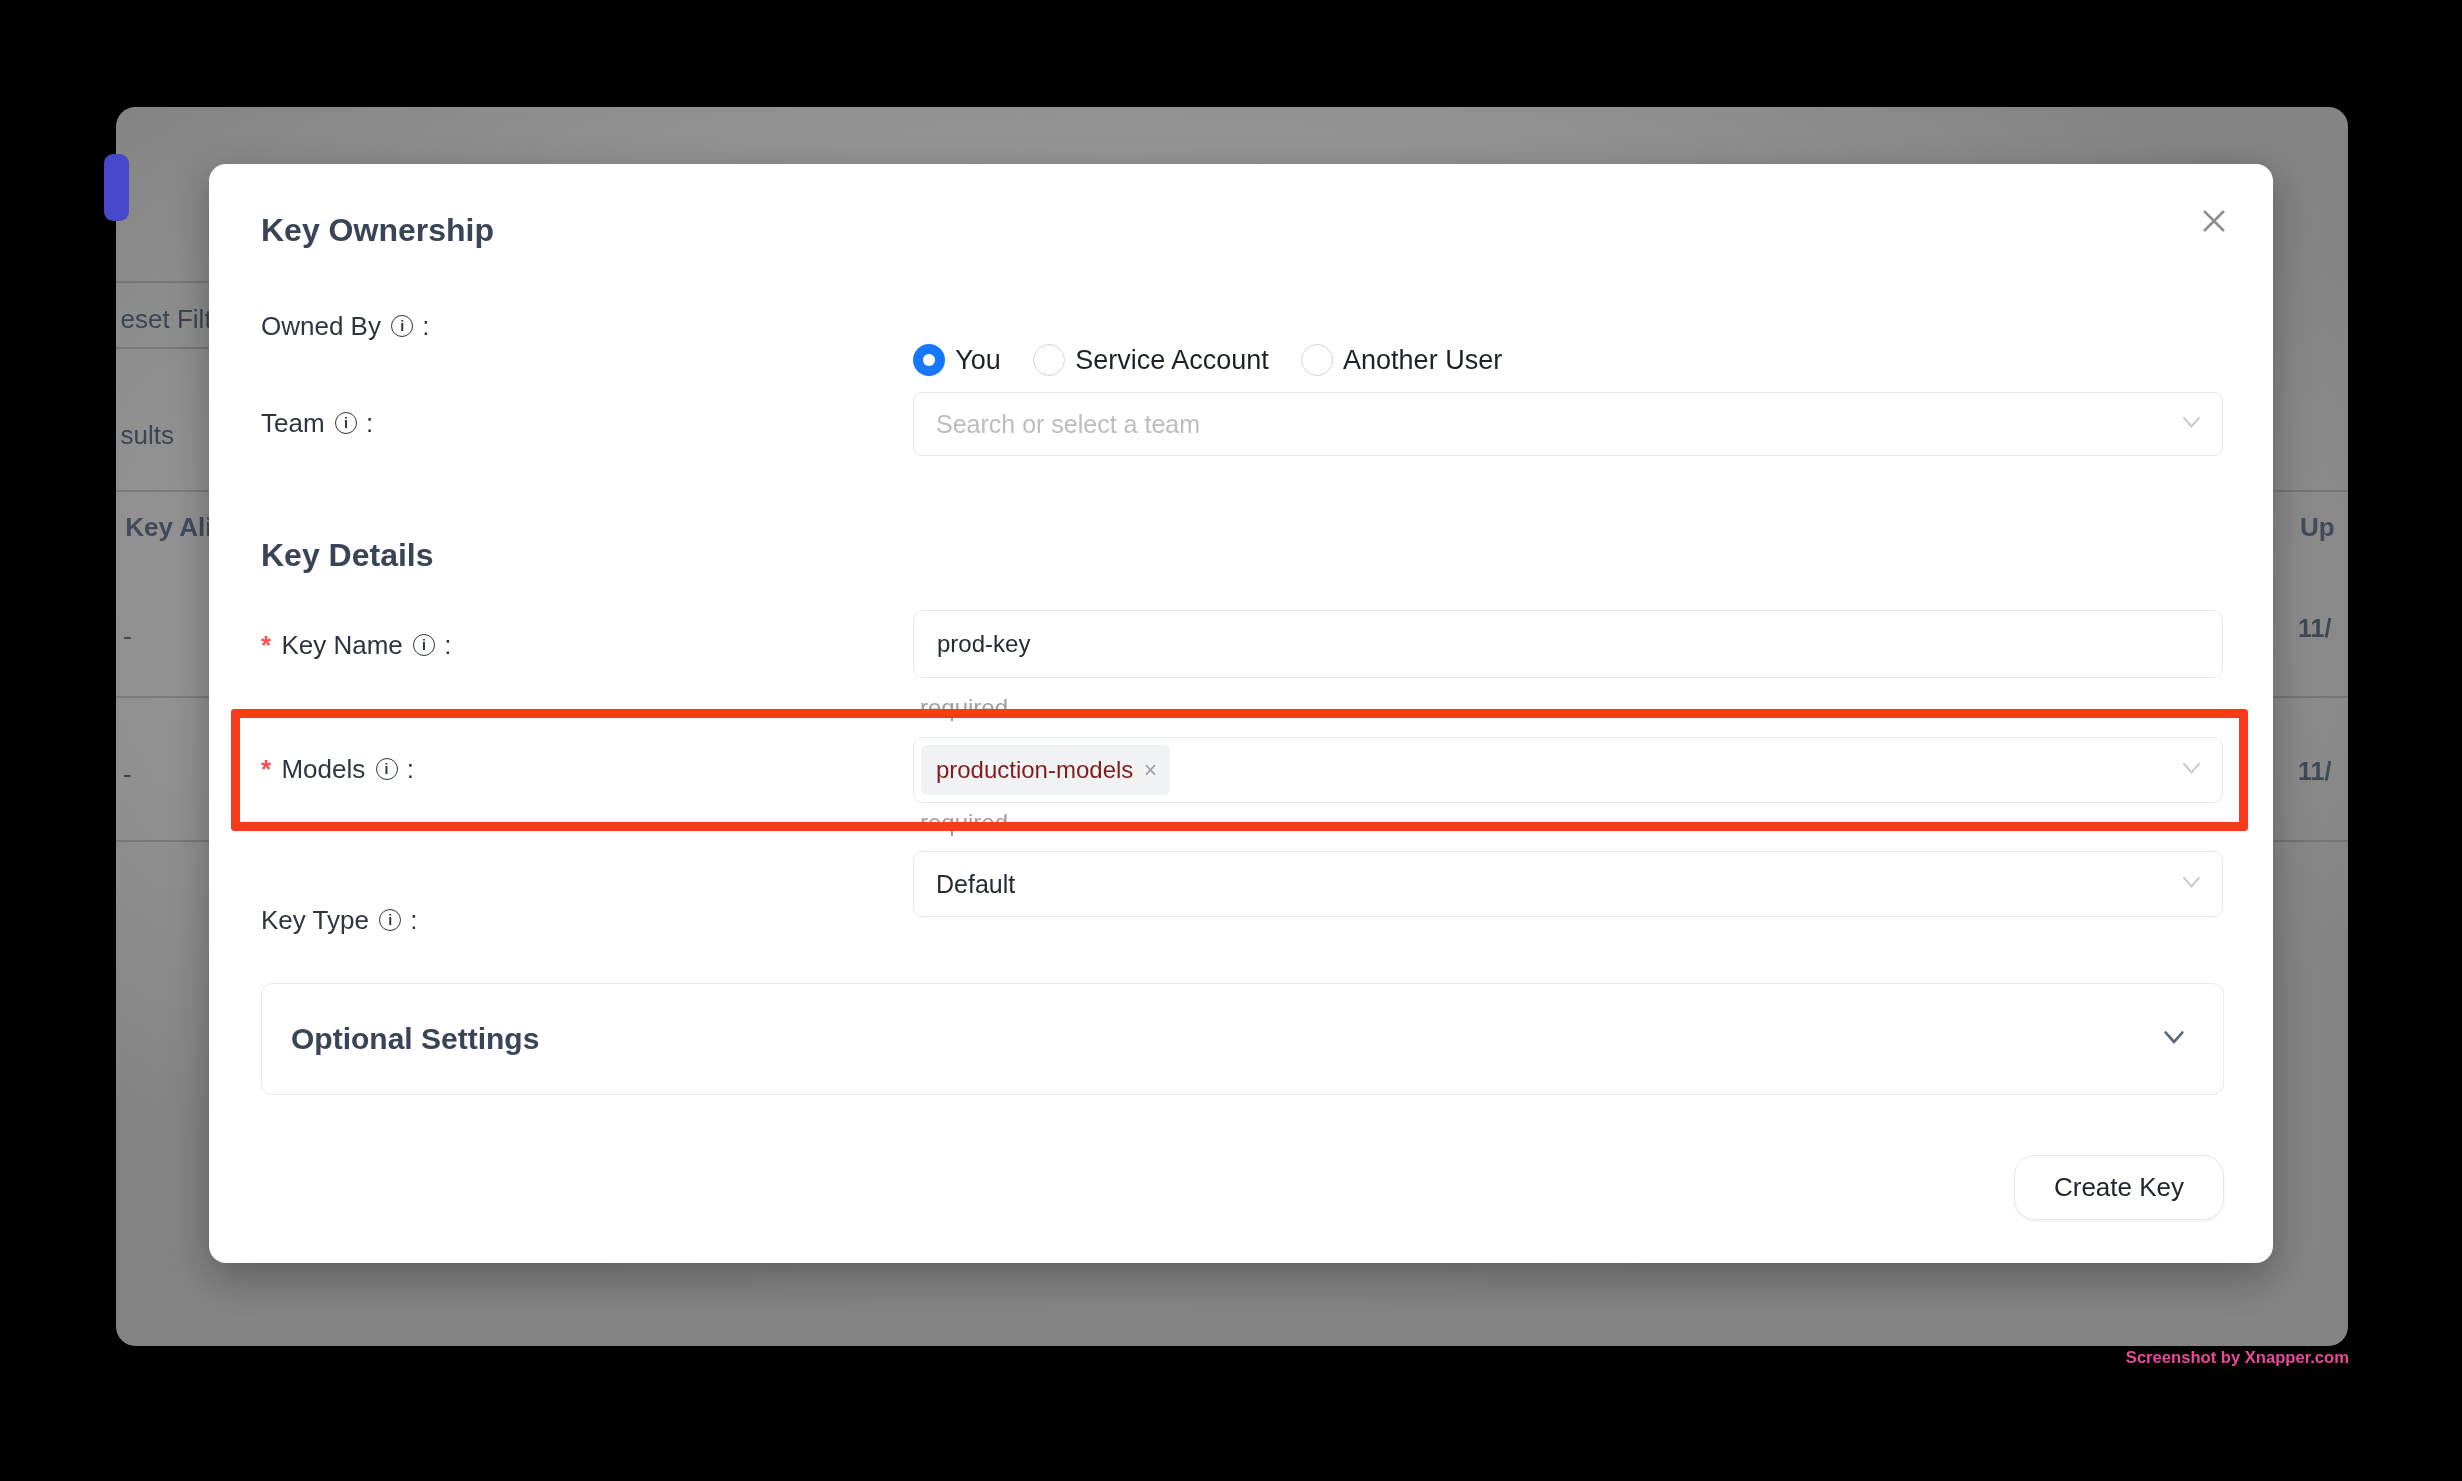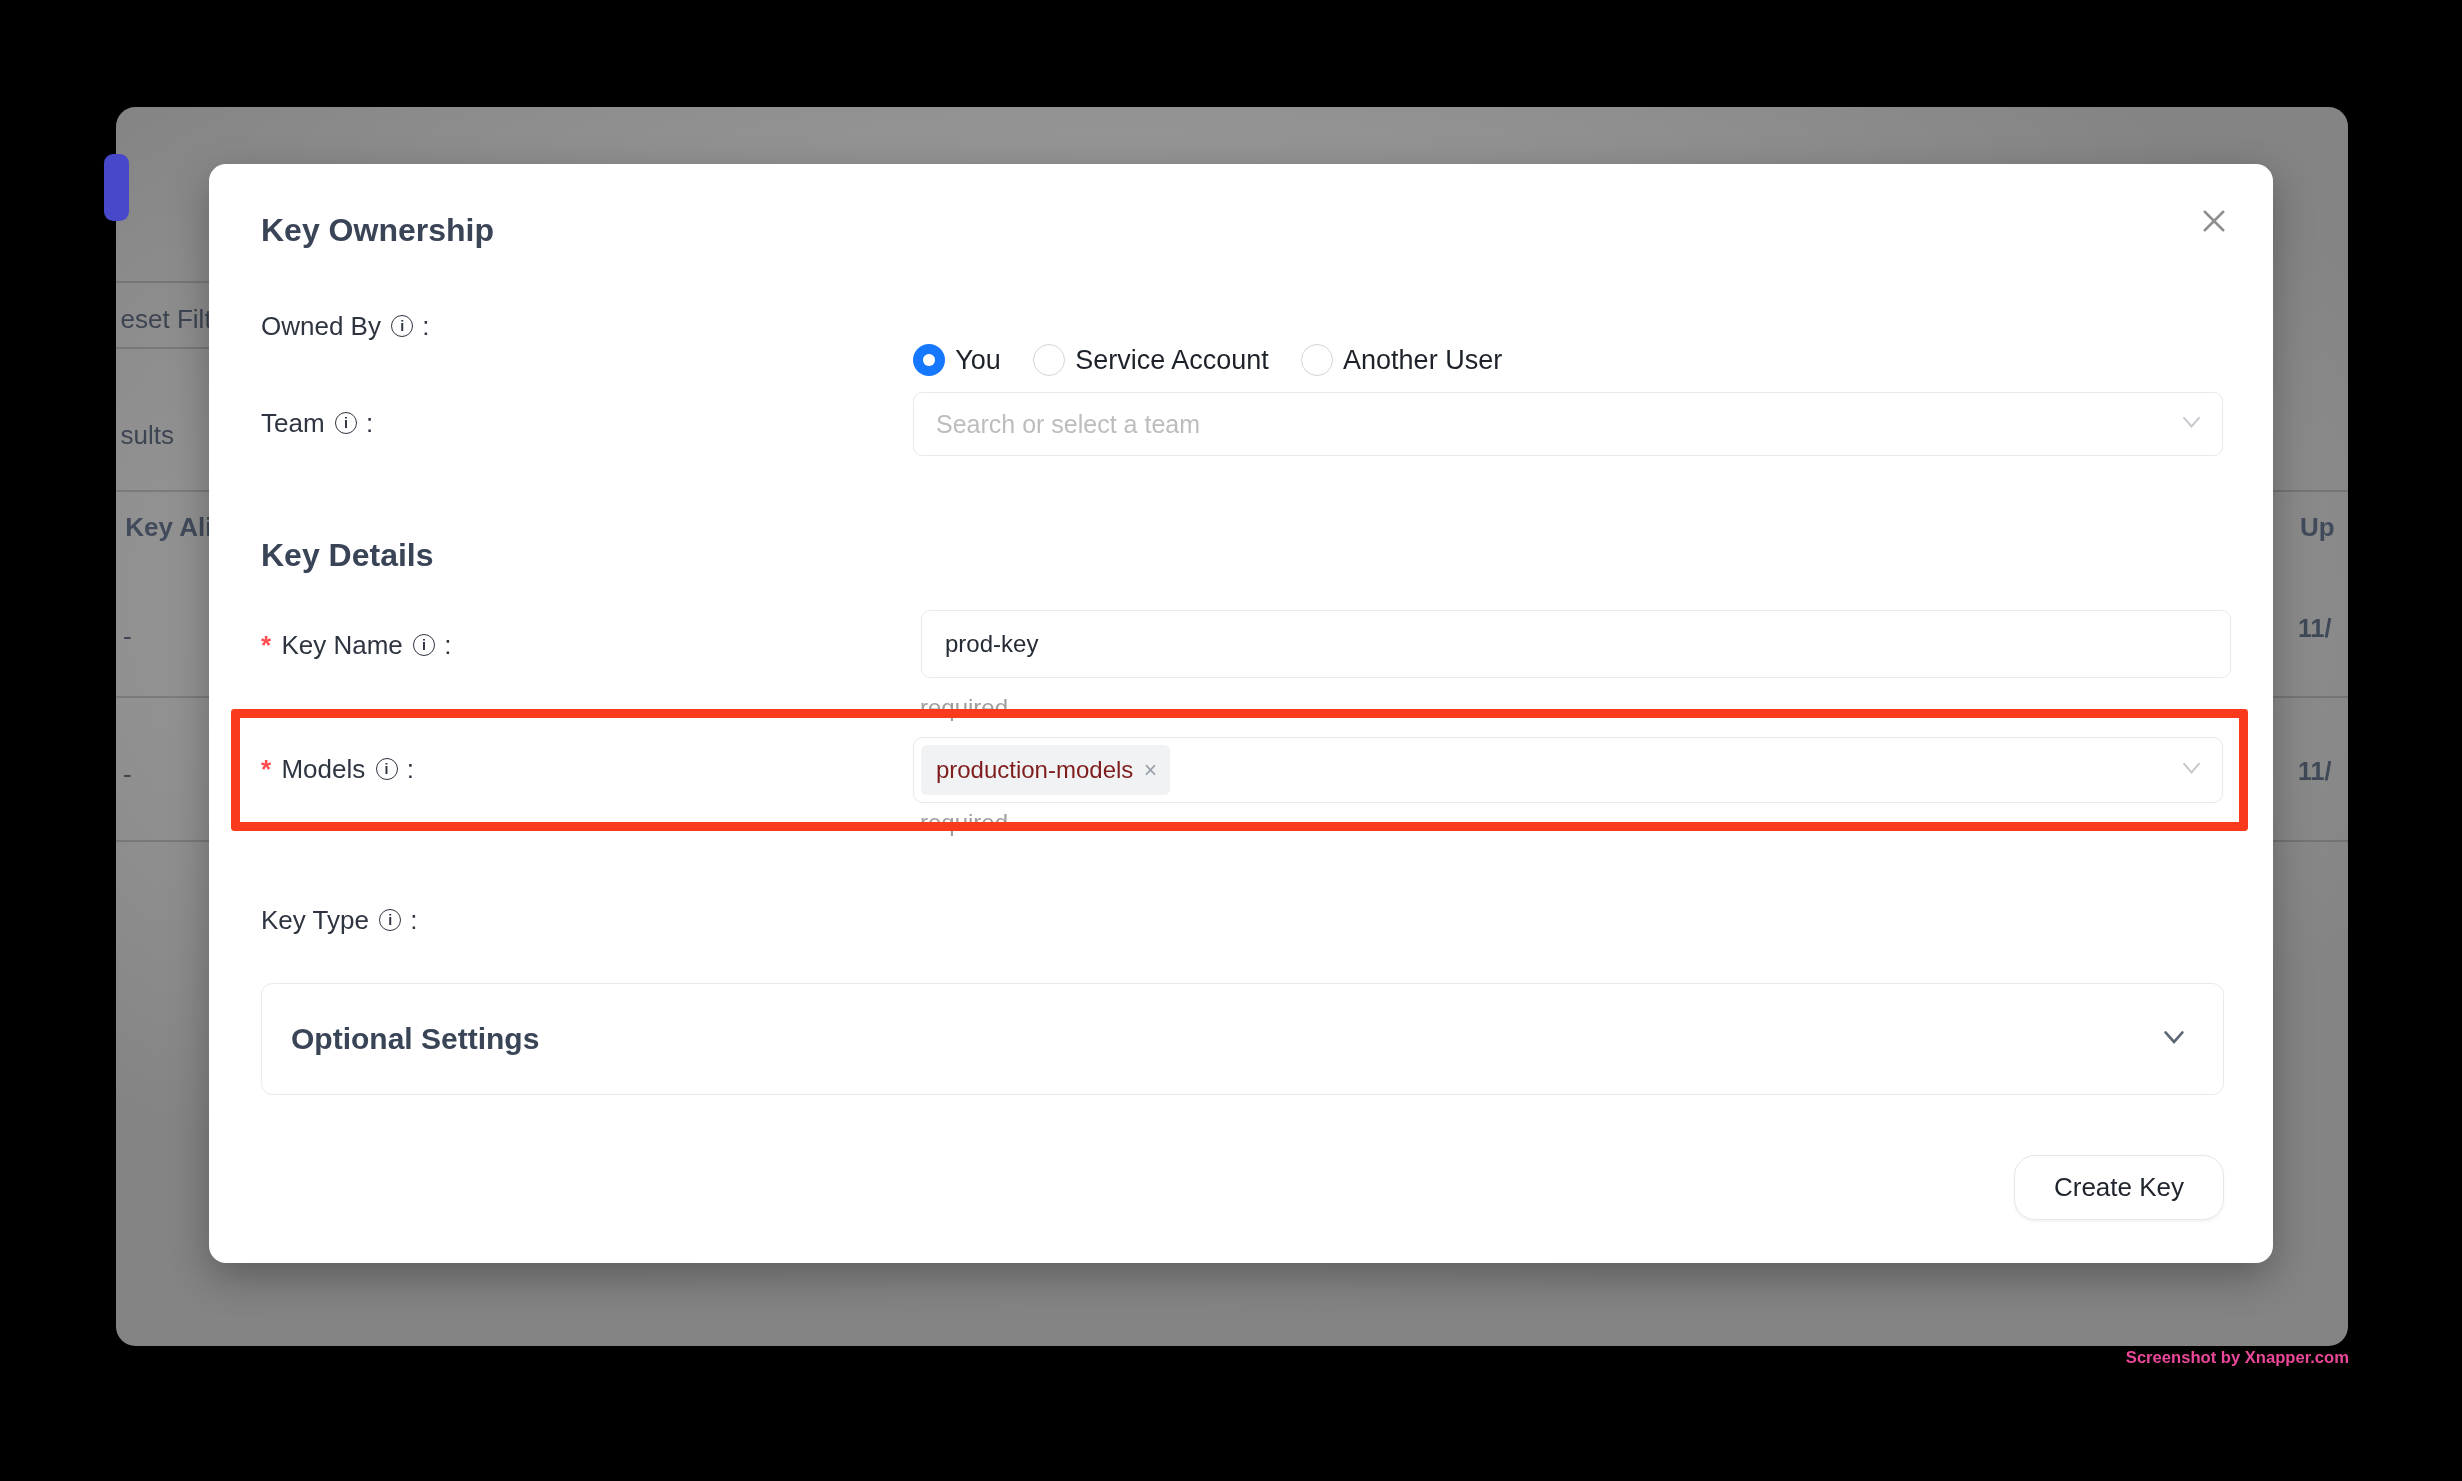--- a/index.html
+++ b/index.html
@@ -142,21 +142,21 @@
     <div class="m-title" style="top:373px;">Key Details</div>
 
     <div class="label-row" style="top:465px;">
       <span class="req-star">*</span>
       <span>Key Name</span>
       <span class="info-ic">
           <span>i</span>
         </span>
       <span class="colon">:</span>
     </div>
-    <input class="text-input" style="top: 446px; margin-left: 8px;" readonly="" value="prod-key">
+    <input class="text-input" style="top: 446px;" readonly="" value="prod-key">
     <div class="req-note" style="top:531px;">required</div>
 
     <div class="label-row" style="top:589px;">
       <span class="req-star">*</span>
       <span>Models</span>
       <span class="info-ic">
           <span>i</span>
         </span>
       <span class="colon">:</span>
     </div>
@@ -172,20 +172,28 @@
       </span>
     </div>
     <div class="req-note" style="top:646px;">required</div>
 
     <div class="label-row" style="top:740px;">
       <span>Key Type</span>
       <span class="info-ic">
           <span>i</span>
         </span>
       <span class="colon">:</span>
+    </div>
+    <div class="sel-box" style="top:687px;height:66px;">
+      <span class="sel-value">Default</span>
+      <span class="sel-chev">
+        <svg width="23" height="16" viewBox="0 0 40 28">
+            <path d="M7 5 L20 20 L33 5" stroke="#c5c9ce" stroke-width="3.5" fill="none" stroke-linecap="round"></path>
+          </svg>
+      </span>
     </div>
 
     <div class="opt-panel">
       <span class="opt-title">Optional Settings</span>
       <span class="opt-chev">
         <svg width="26" height="18.4" viewBox="0 0 46 32">
             <path d="M8 6 L23 23 L38 6" stroke="#5d6775" stroke-width="4.5" fill="none" stroke-linecap="round"></path>
           </svg>
       </span>
     </div>

